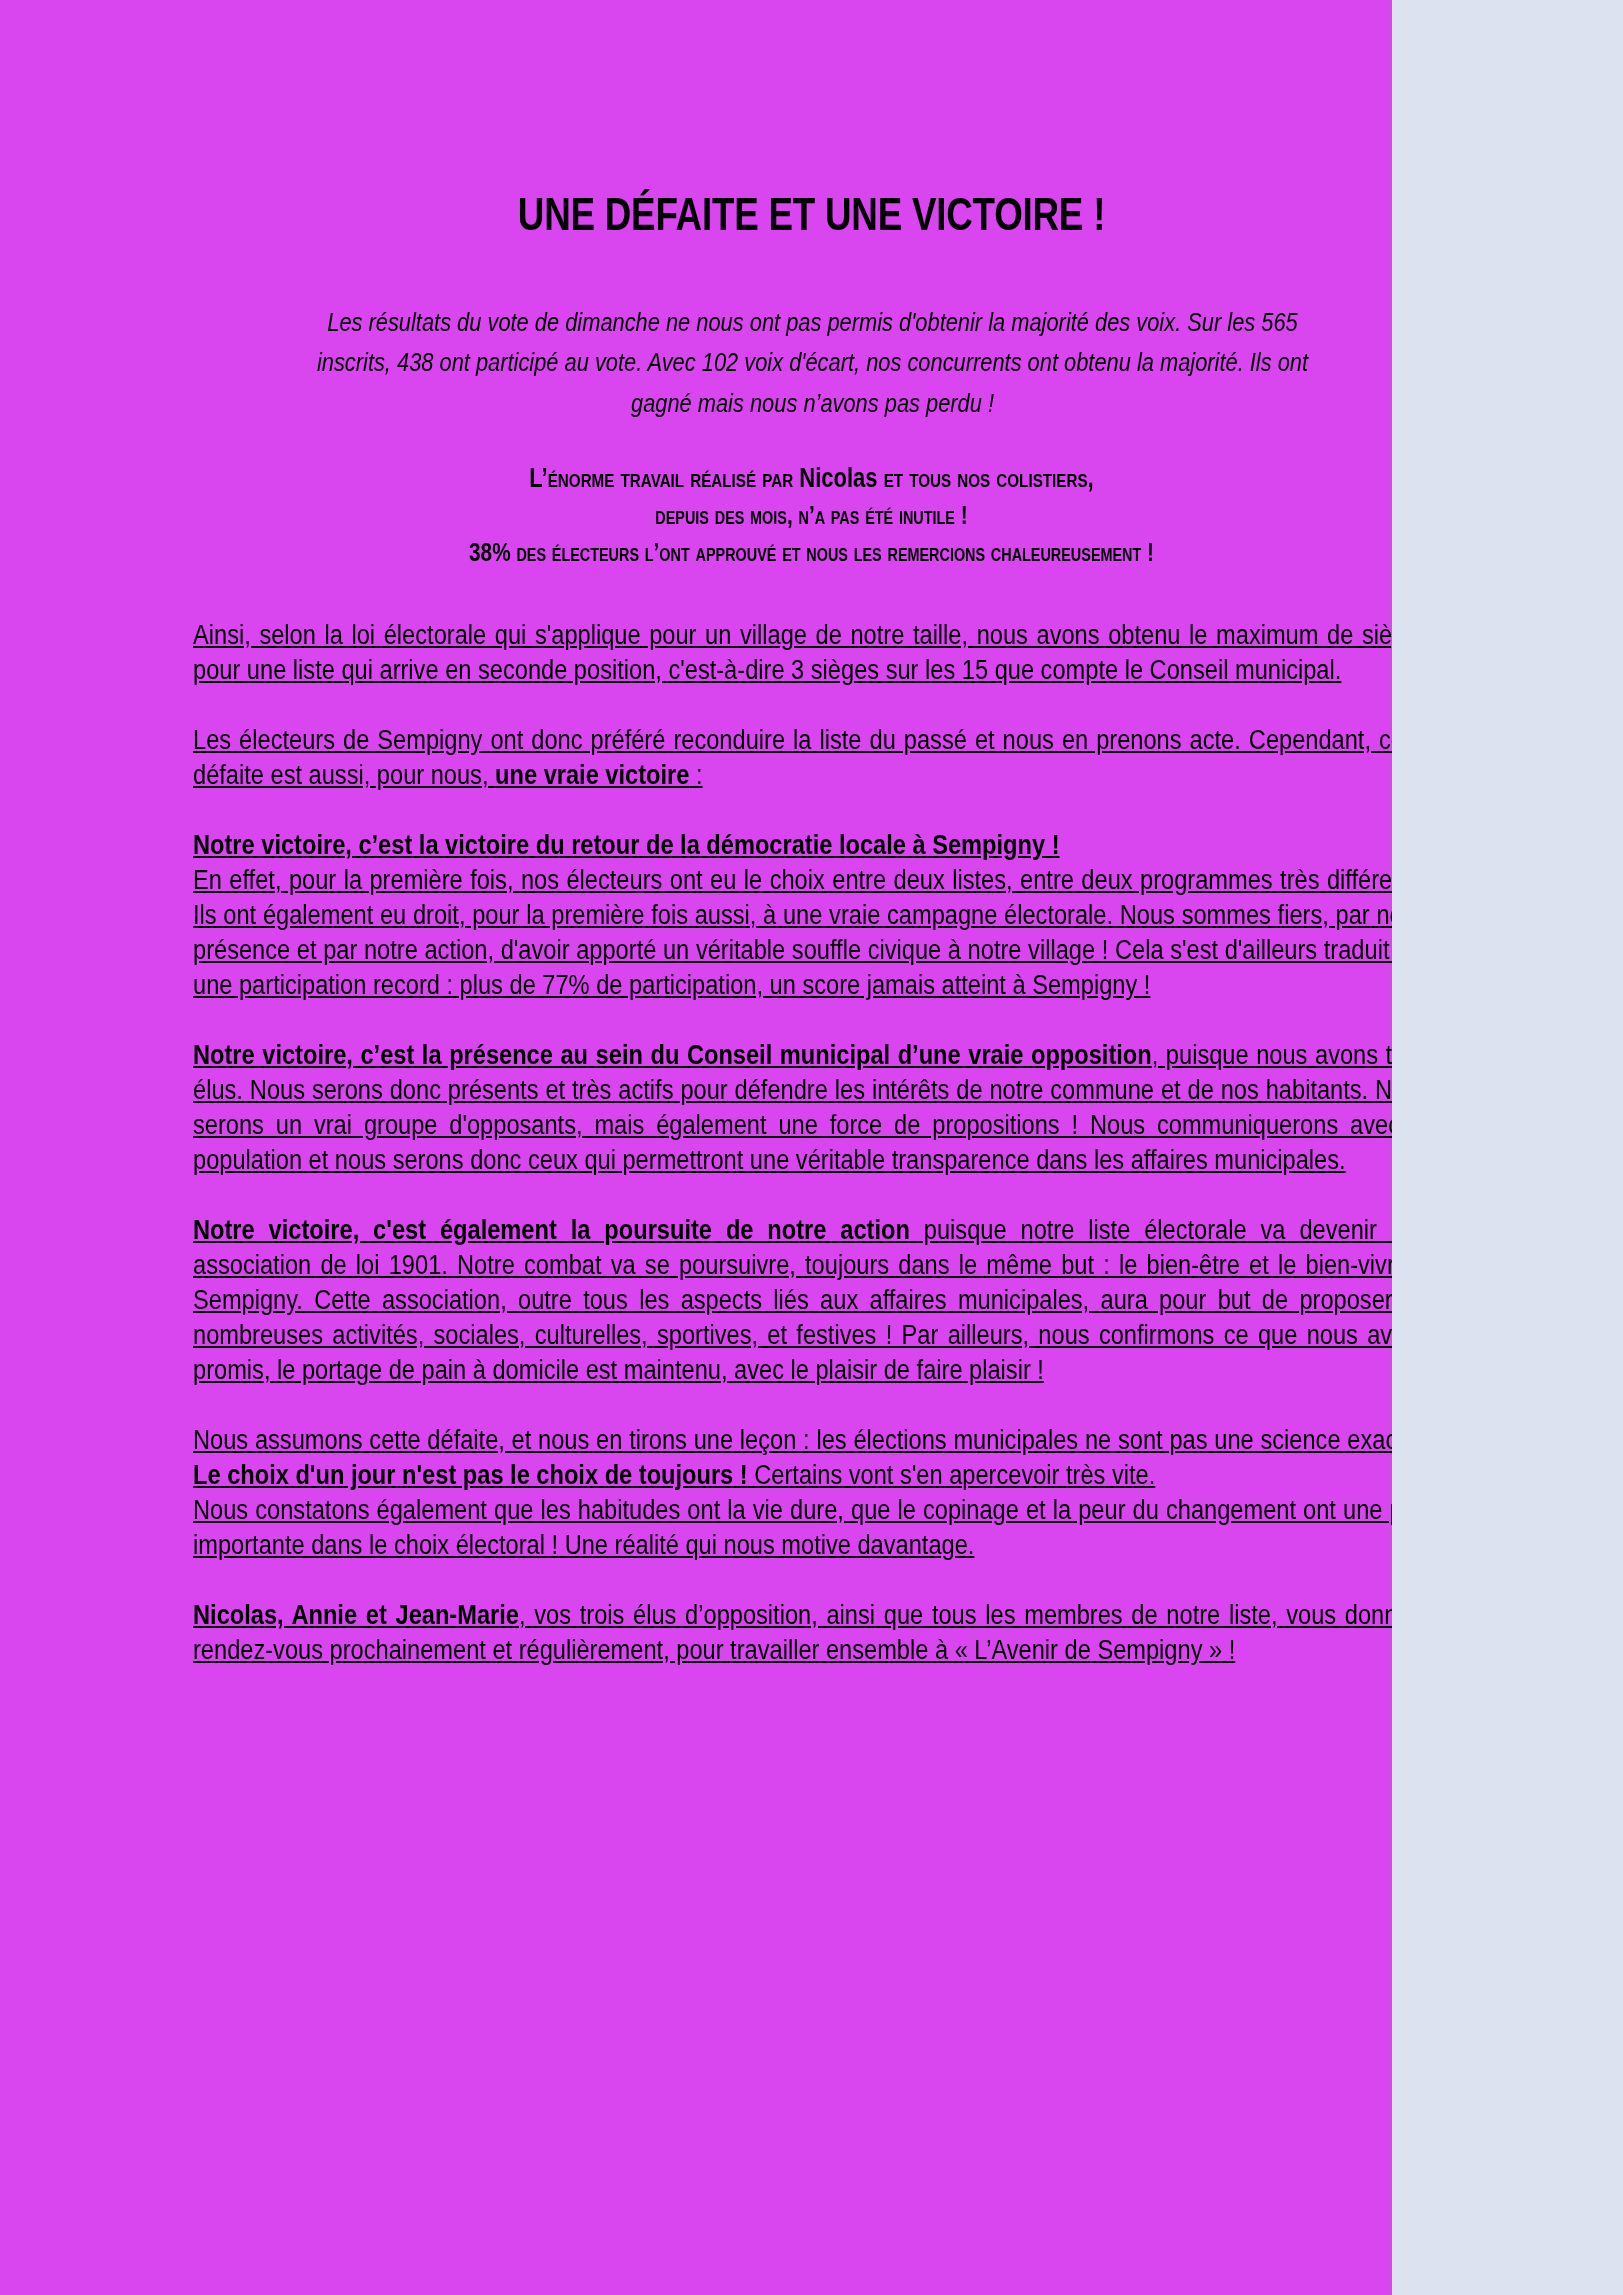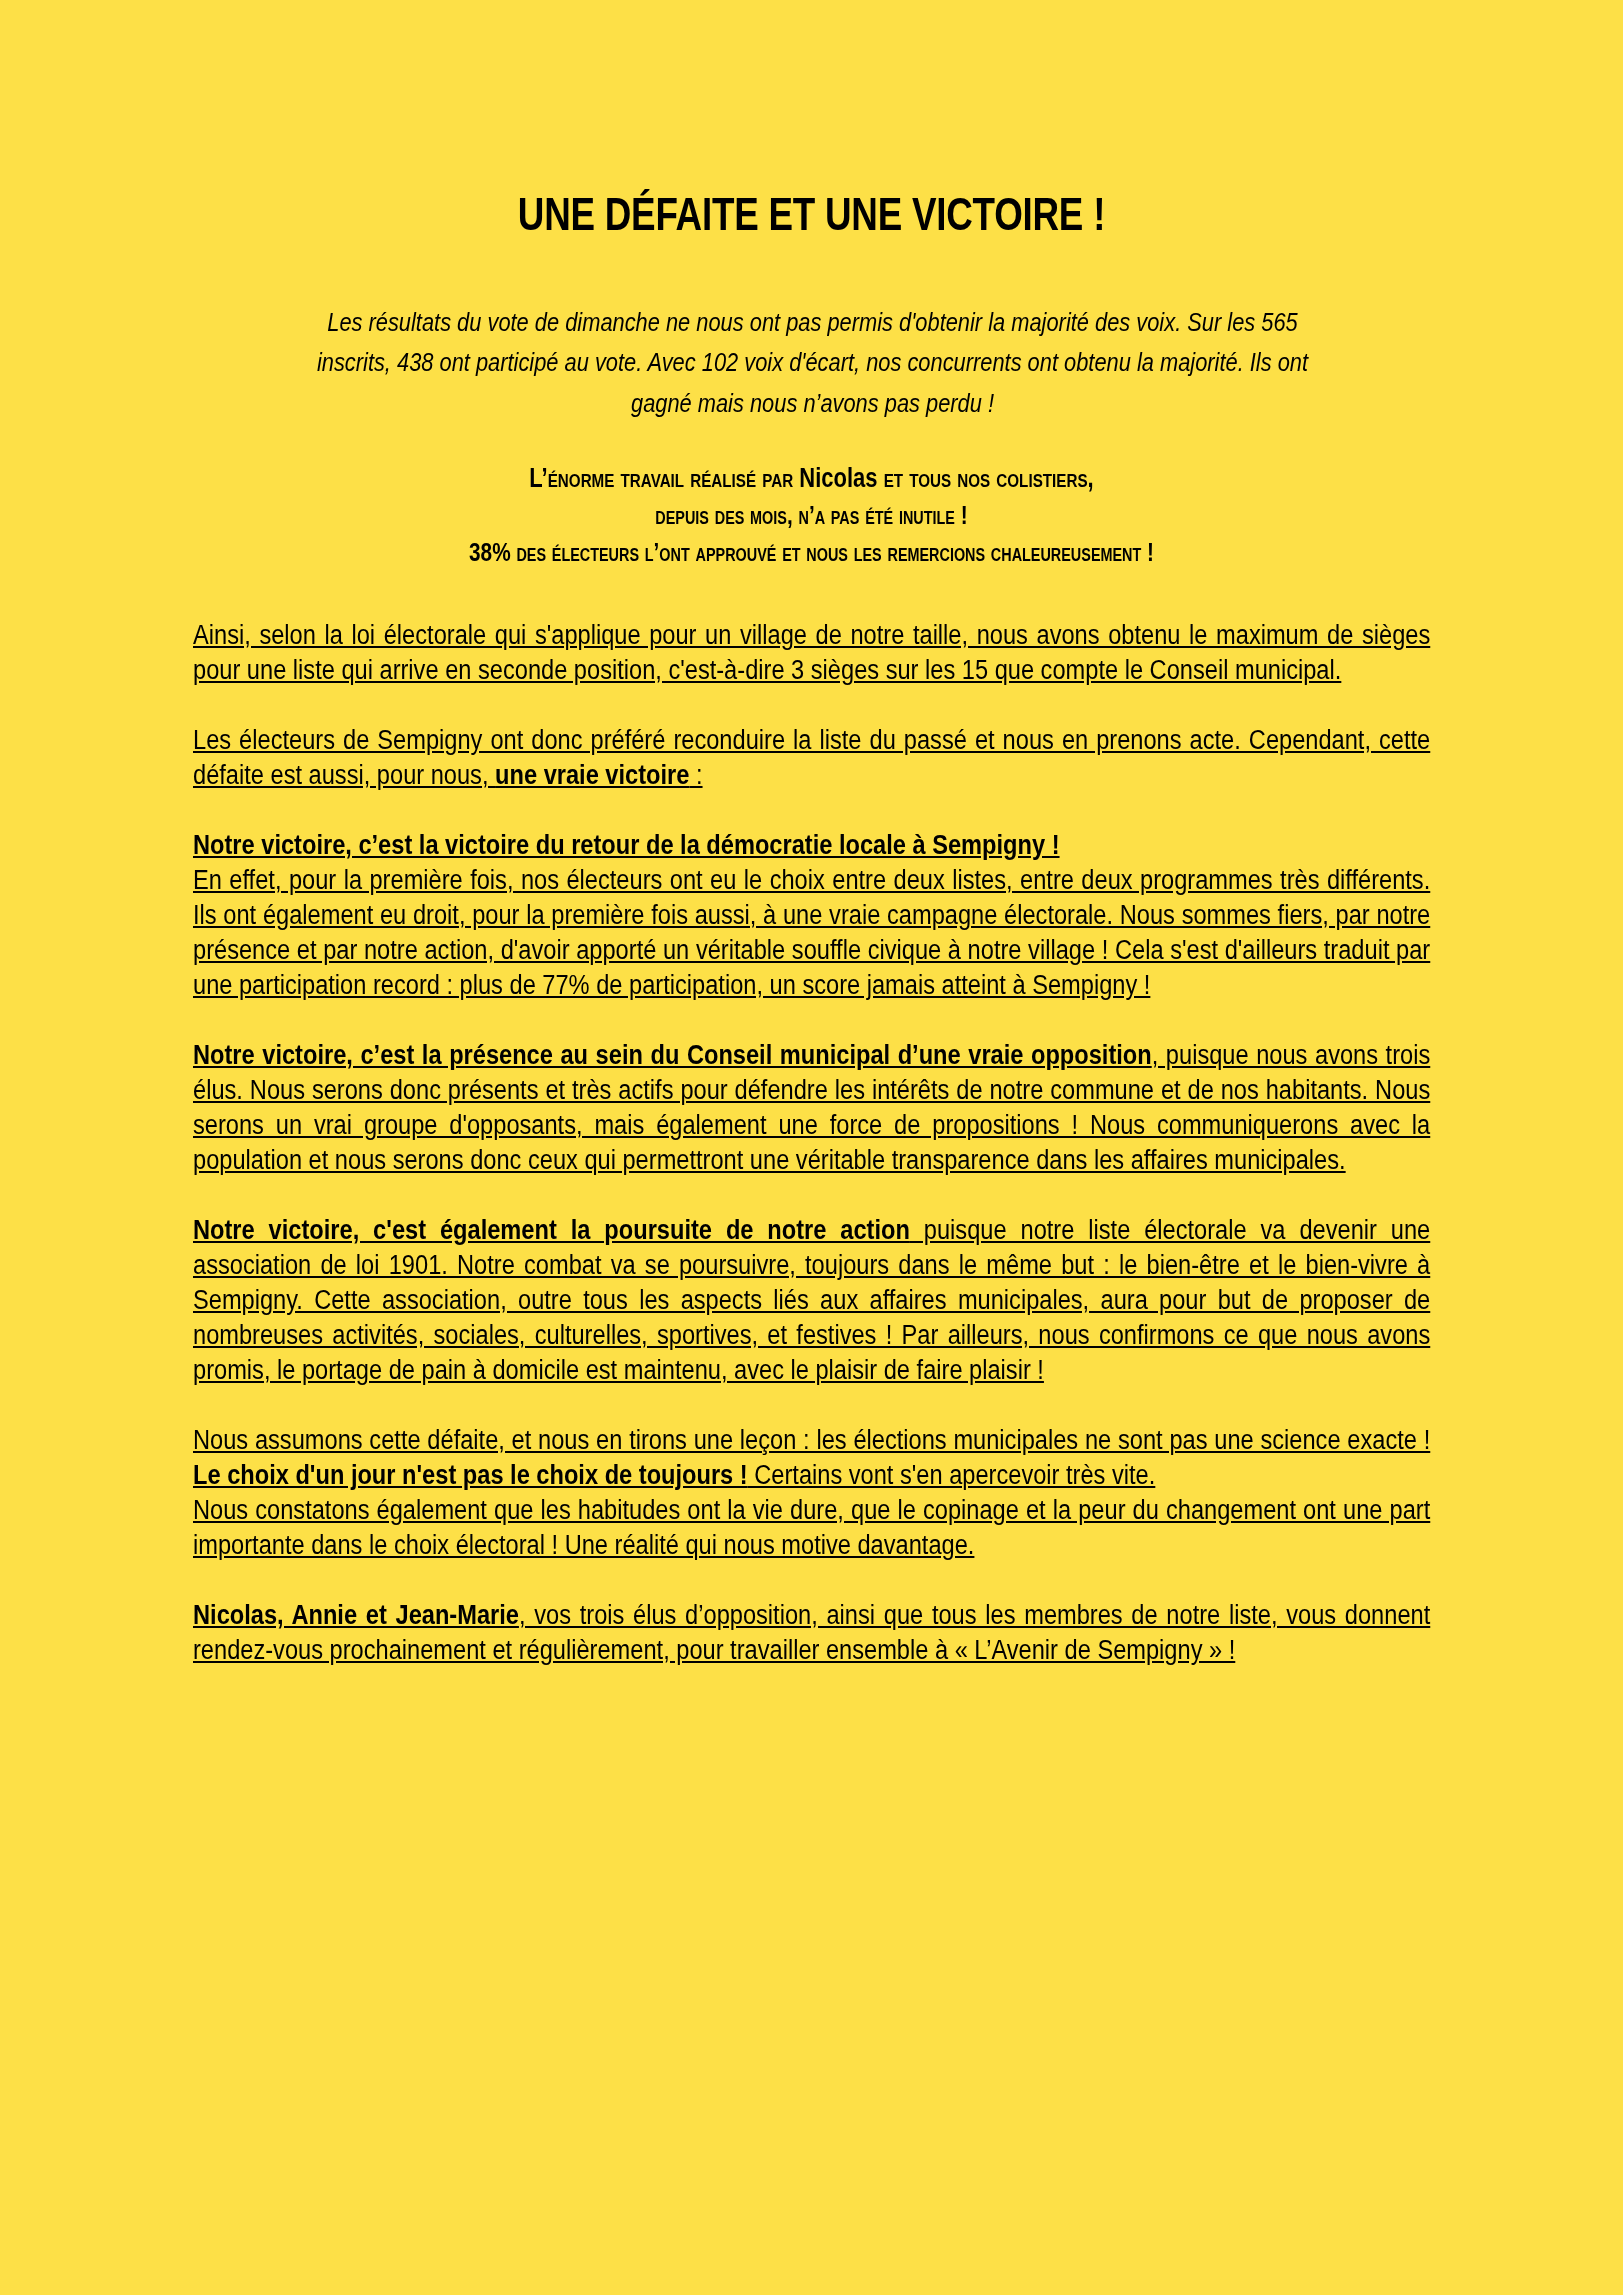--- a/index.html
+++ b/index.html
@@ -11,23 +11,23 @@
     width: 1623px;
     height: 2295px;
     background: #dde2f0;
     font-family: "Liberation Sans", sans-serif;
     color: #000000;
     -webkit-font-smoothing: antialiased;
   }
 
   .page {
     position: relative;
-    width: 1623px;
+    width: 1392px;
     height: 2295px;
-    background: #fde047;
+    background: #d946ef;
     box-sizing: border-box;
     padding: 16px;
     overflow: hidden;
   }
 
   .content {
     position: absolute;
     left: 193px;
     top: 0;
     width: 1237px;

